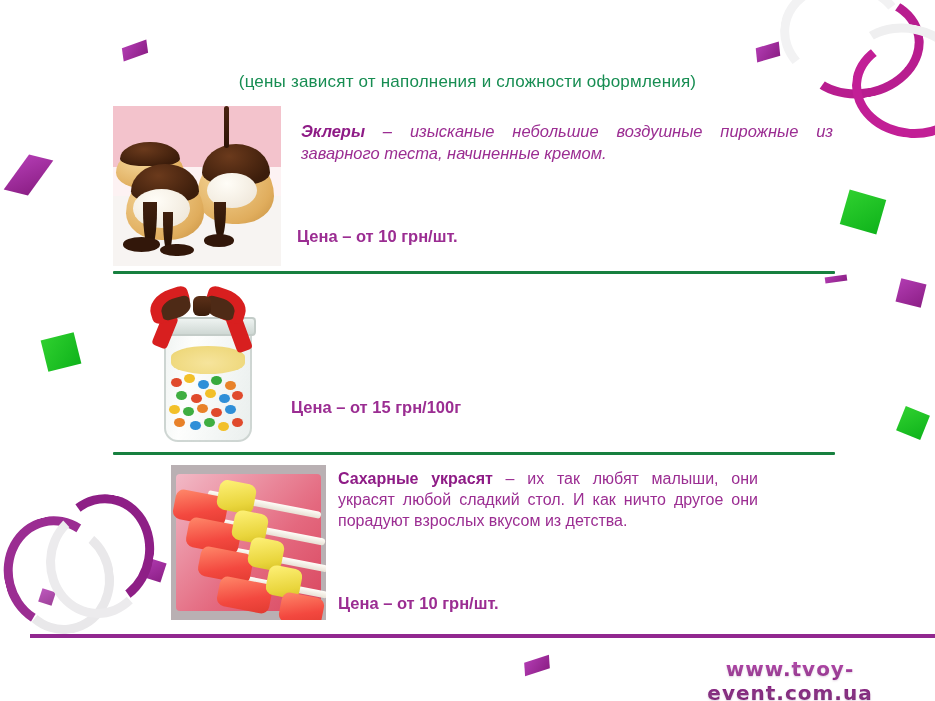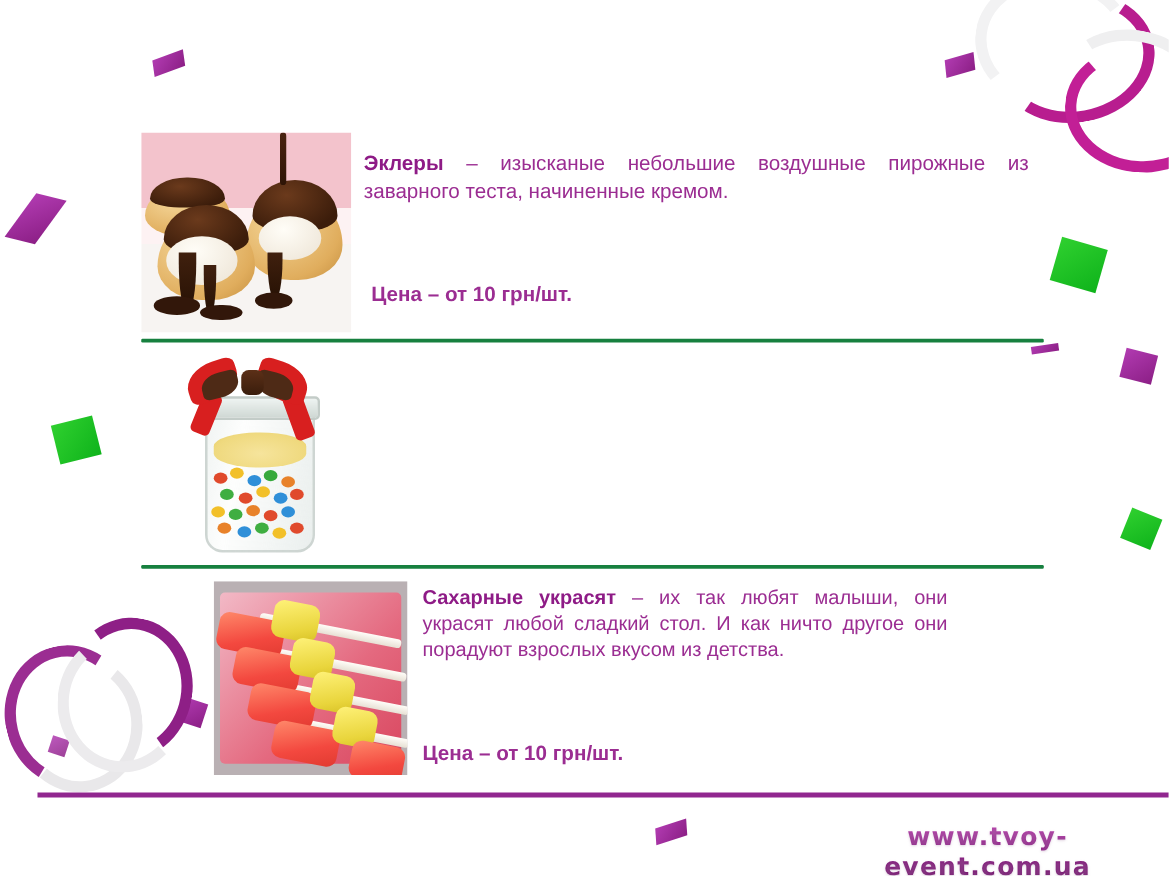--- a/index.html
+++ b/index.html
@@ -36,21 +36,21 @@
   .thumb{
     position:absolute;overflow:hidden;background:#fff;
   }
   .txt{position:absolute;color:#9b2d92;line-height:1.32;}
   .txt b{color:#8e1b86;}
   .desc{text-align:justify;}
   .price{font-weight:bold;}
 
   
   #row1-thumb{left:113px;top:106px;width:168px;height:160px;}
-  #row1-desc{left:291px;top:121px;width:532px;font-size:16.5px;}
+  #row1-desc{left:301px;top:121px;width:532px;font-size:16.5px;font-style:italic;}
   #row1-price{left:297px;top:226px;font-size:16.5px;}
 
   
   #row2-thumb{left:136px;top:281px;width:140px;height:164px;}
   #row2-desc{left:291px;top:297px;width:532px;font-size:16.5px;}
   #row2-price{left:291px;top:397px;font-size:16.5px;}
 
   
   #row3-thumb{left:171px;top:465px;width:155px;height:155px;}
   #row3-desc{left:338px;top:468px;width:420px;font-size:16px;}
@@ -151,20 +151,21 @@
     <span style="left:82px;top:56px;width:104px;height:84px;border-bottom-color:#c21f96;border-left-color:#c21f96;transform:rotate(4deg);"></span>
   </div>
 
   <div class="spiral" style="left:-2px;top:486px;width:175px;height:160px;">
     <span style="left:6px;top:30px;width:86px;height:96px;border-top-color:#9b2d92;border-left-color:#9b2d92;transform:rotate(-14deg);"></span>
     <span style="left:14px;top:38px;width:84px;height:92px;border-bottom-color:#e9e8ea;border-right-color:#e9e8ea;transform:rotate(-6deg);"></span>
     <span style="left:54px;top:8px;width:84px;height:96px;border-top-color:#8e1f86;border-right-color:#8e1f86;transform:rotate(10deg);"></span>
     <span style="left:48px;top:20px;width:86px;height:94px;border-bottom-color:#ecebed;border-left-color:#ecebed;transform:rotate(2deg);"></span>
   </div>
 
+  <div class="subtitle">(цены зависят от наполнения  и сложности оформления)</div>
 
   <div class="thumb" id="row1-thumb">
     <div class="eclairs">
       <div class="ec" id="ec1"></div>
       <div class="ec" id="ec3"></div>
       <div class="cream" id="cr2"></div>
       <div class="ec" id="ec2"></div>
       <div class="cream" id="cr1"></div>
       <div class="driz" id="dz1"></div>
       <div class="drip" id="dp1"></div>
@@ -218,20 +219,21 @@
         <div class="tail" id="tl1"></div>
         <div class="tail" id="tl2"></div>
         <div class="bowL"></div>
           <div class="bowR"></div>
         <div class="bowLb"></div>
           <div class="bowRb"></div>
         <div class="bowknot"></div>
       </div>
     </div>
   </div>
+  <div class="txt price" id="row2-price">Цена – от 15 грн/100г</div>
 
   <div class="green-rule r2"></div>
 
   <div class="thumb" id="row3-thumb">
     <div class="rockwrap">
       <div class="tray"></div>
       <div class="stick" style="left:24%;top:16%;width:74%;transform:rotate(11deg);"></div>
       <div class="stick" style="left:30%;top:34%;width:70%;transform:rotate(11deg);"></div>
       <div class="stick" style="left:36%;top:52%;width:66%;transform:rotate(11deg);"></div>
       <div class="stick" style="left:42%;top:70%;width:60%;transform:rotate(11deg);"></div>

